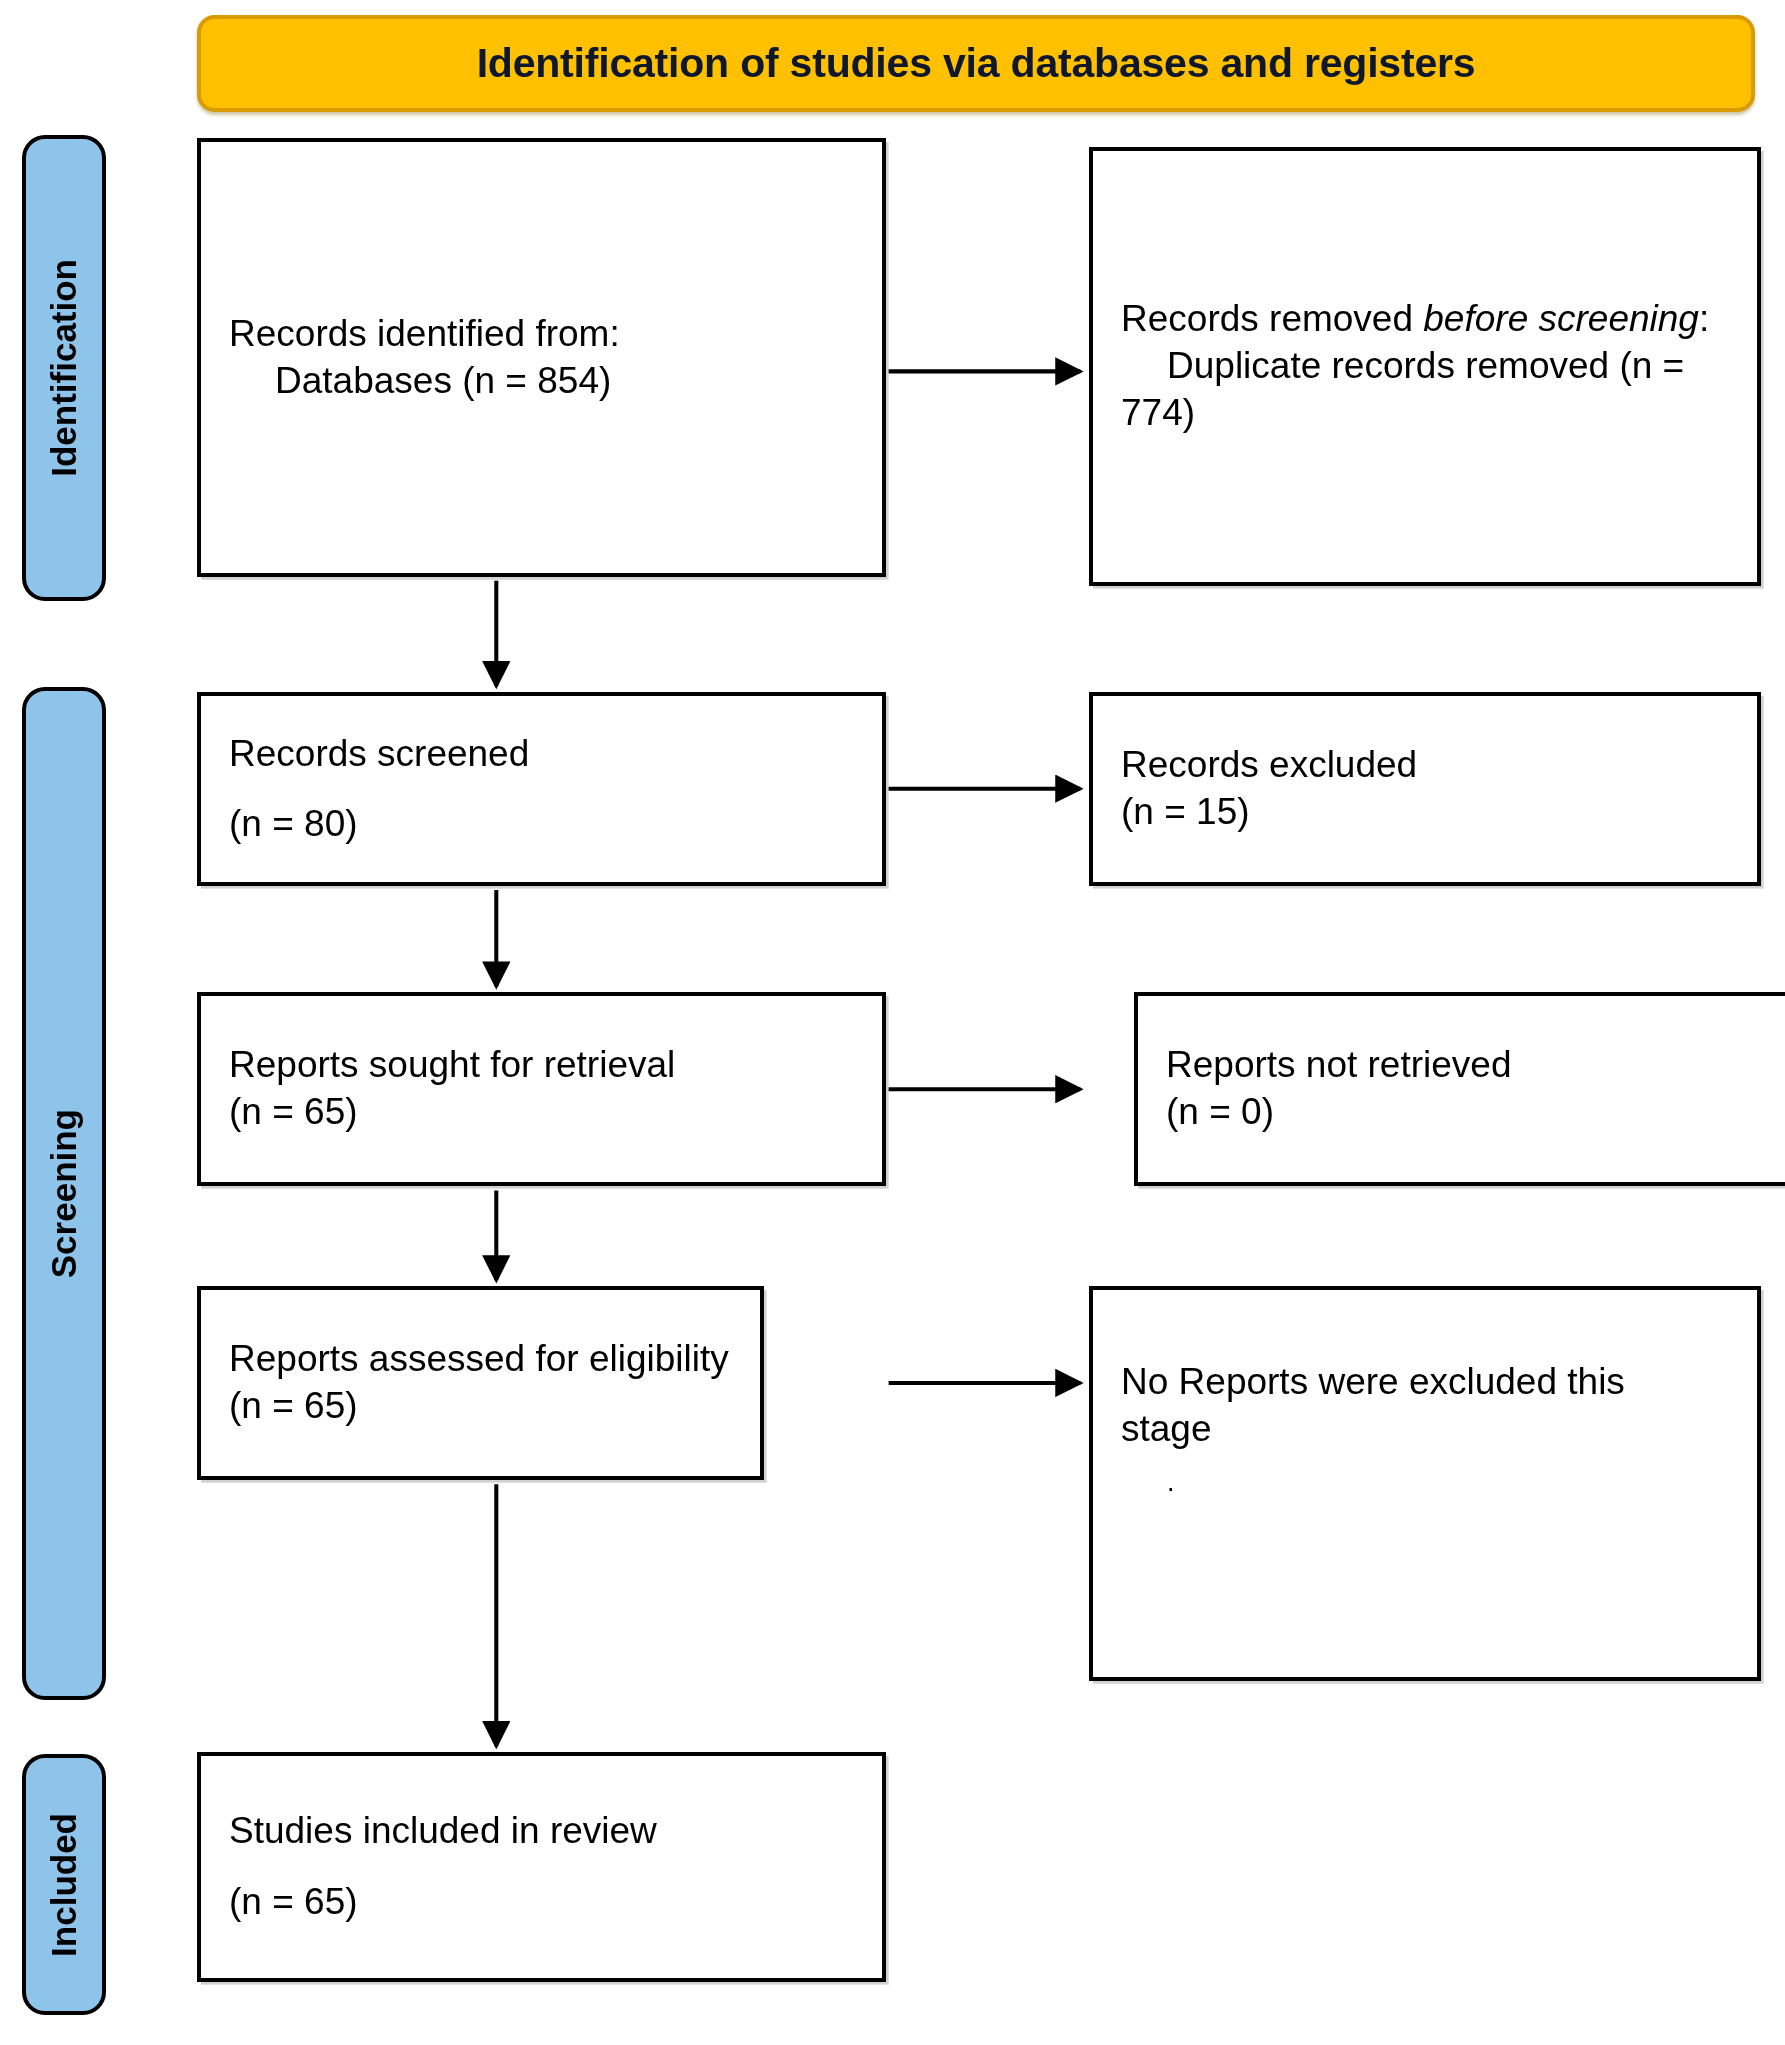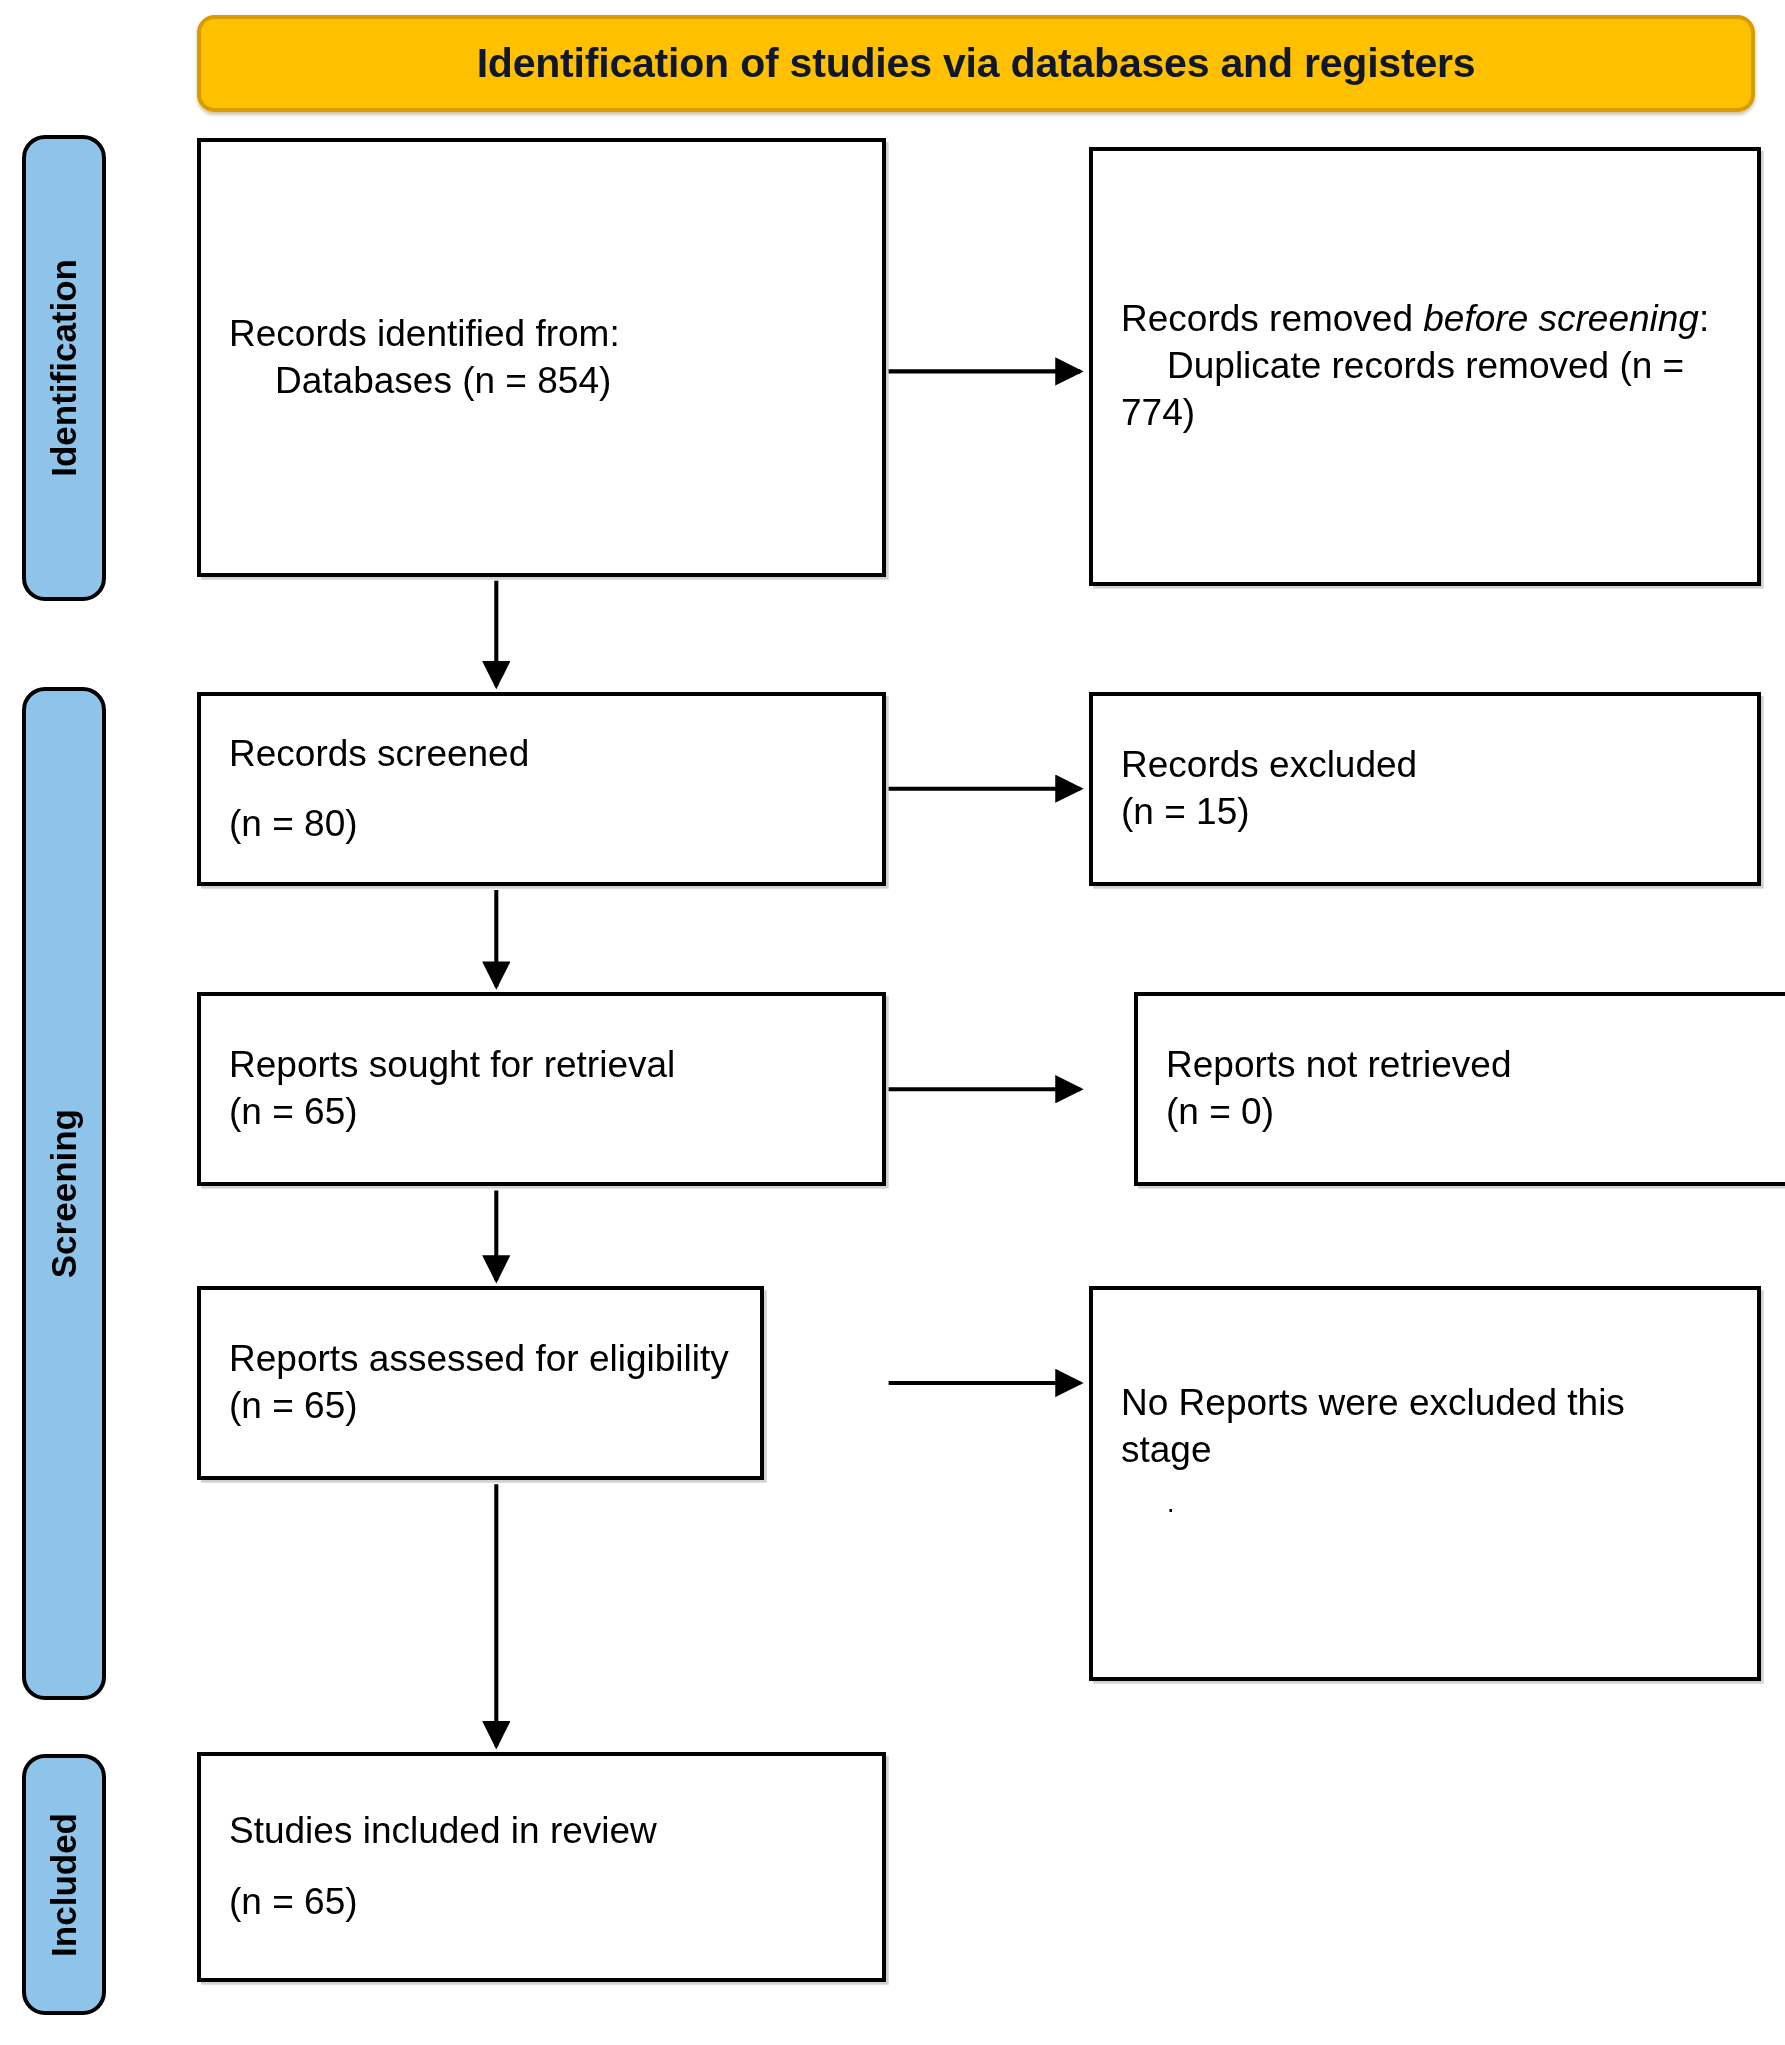--- a/index.html
+++ b/index.html
@@ -101,21 +101,21 @@
   #box-included     { left: 197px;  top: 1752px; width: 689px; height: 230px; gap: 24px; }
 
   
   #box-removed      { left: 1089px; top: 138px;  width: 672px; height: 439px; margin-top: 9px; }
   #box-excluded     { left: 1089px; top: 692px; width: 672px; height: 194px; }
   #box-notretrieved { left: 1089px; top: 992px; width: 672px; height: 194px; margin-left: 45px; }
   #box-noexcluded   { left: 1089px; top: 1286px; width: 672px; height: 395px; }
 
   
   #box-identified .box-text { text-align: left; }
-  #box-noexcluded { justify-content: flex-start; padding-top: 90px; }
+  #box-noexcluded { justify-content: flex-start; padding-top: 69px; }
 
   
   #connectors {
     position: absolute;
     left: 0;
     top: 0;
     width: 1786px;
     height: 2046px;
     pointer-events: none;
   }

